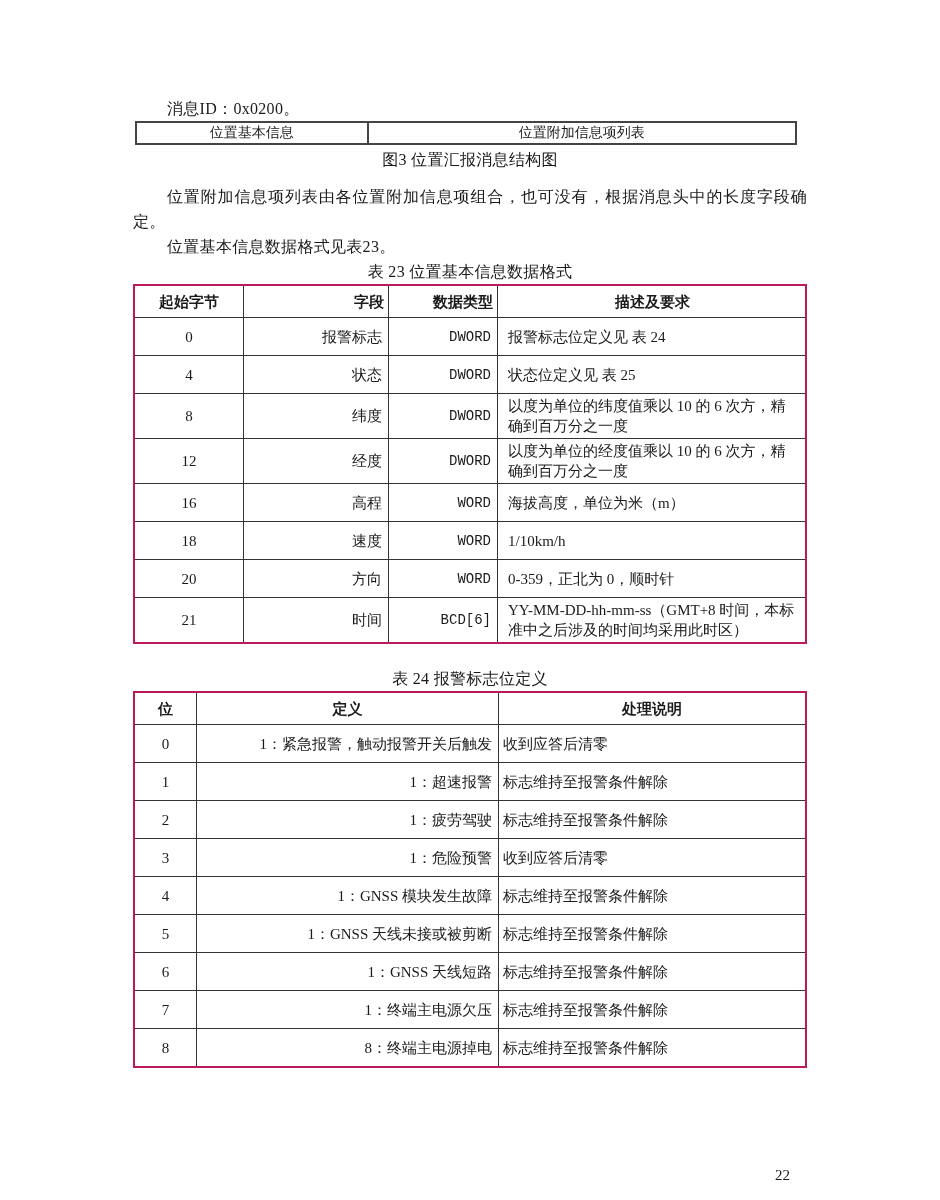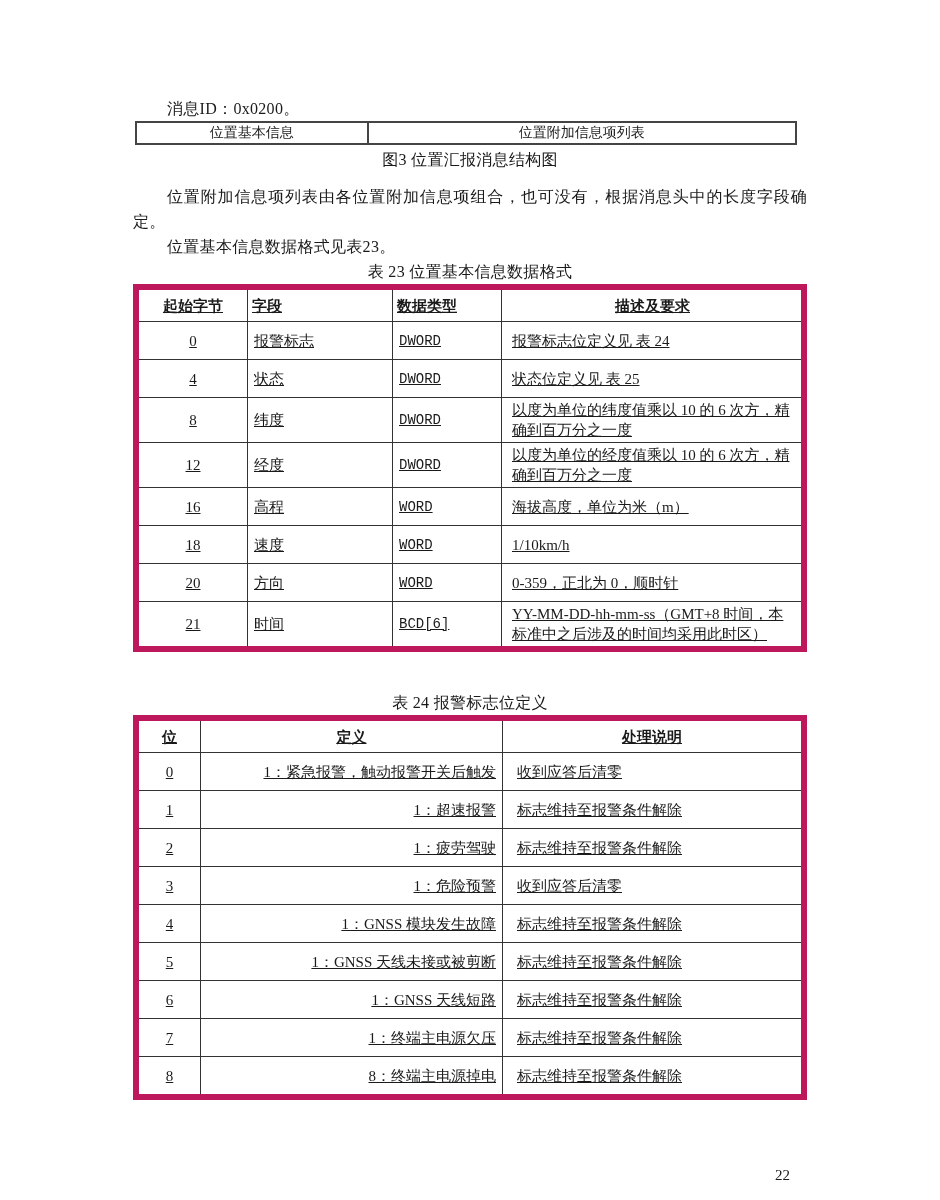--- a/index.html
+++ b/index.html
@@ -42,55 +42,55 @@
   .fig-table td.c-left  { width: 35%; }
   .fig-table td.c-right { width: 65%; }
   .caption {
     margin: 2px 0 0 0;
     font-size: 16px;
     line-height: 25px;
     text-align: center;
     letter-spacing: 0.3px;
   }
   .caption.t23 { margin-top: 0; }
-  .caption.t24 { margin-top: 38px; }
+  .caption.t24 { margin-top: 22px; }
   .para.add { margin-top: 12px; }
   
   table.dt {
     width: 674px;
     border-collapse: collapse;
     table-layout: fixed;
     font-size: 15px;
     margin: 0;
   }
   table.dt th, table.dt td {
     border: 1px solid #333;
     line-height: 20px;
     vertical-align: middle;
     word-break: break-all;
   }
-  table.dt { border: 6px solid #be185d; text-decoration: underline; }
+  table.dt { border: 2px solid #be185d; }
   table.dt th {
     font-weight: bold;
     height: 29px;
     text-align: center;
     padding: 1px 4px;
   }
   table.dt td { height: 33px; padding: 2px 6px; }
   
   table.t23col td:nth-child(1), table.t23col th:nth-child(1) { width: 100px; text-align: center; }
-  table.t23col td:nth-child(2), table.t23col th:nth-child(2) { width: 136px; text-align: left; }
-  table.t23col td:nth-child(3), table.t23col th:nth-child(3) { width: 100px; text-align: left; font-family: "Liberation Mono", "DejaVu Sans Mono", monospace; font-size: 14px; }
+  table.t23col td:nth-child(2), table.t23col th:nth-child(2) { width: 136px; text-align: right; }
+  table.t23col td:nth-child(3), table.t23col th:nth-child(3) { width: 100px; text-align: right; font-family: "Liberation Mono", "DejaVu Sans Mono", monospace; font-size: 14px; }
   table.t23col th:nth-child(3) { font-family: "Liberation Serif", "DejaVu Serif", serif; font-size: 15px; }
   table.t23col td:nth-child(4), table.t23col th:nth-child(4) { text-align: left; padding-left: 10px; padding-right: 8px; }
   table.t23col th:nth-child(4) { text-align: center; }
   
   table.t24col td:nth-child(1), table.t24col th:nth-child(1) { width: 53px; text-align: center; }
   table.t24col td:nth-child(2), table.t24col th:nth-child(2) { width: 293px; text-align: right; padding-left: 12px; }
-  table.t24col td:nth-child(3), table.t24col th:nth-child(3) { text-align: left; padding-left: 14px; }
+  table.t24col td:nth-child(3), table.t24col th:nth-child(3) { text-align: left; padding-left: 4px; }
   table.t24col th:nth-child(2), table.t24col th:nth-child(3) { text-align: center; padding-left: 4px; }
   .page-number {
     position: absolute;
     left: 775px; top: 1167px;
     font-size: 15px;
   }
 </style>
 </head>
 <body>
 

